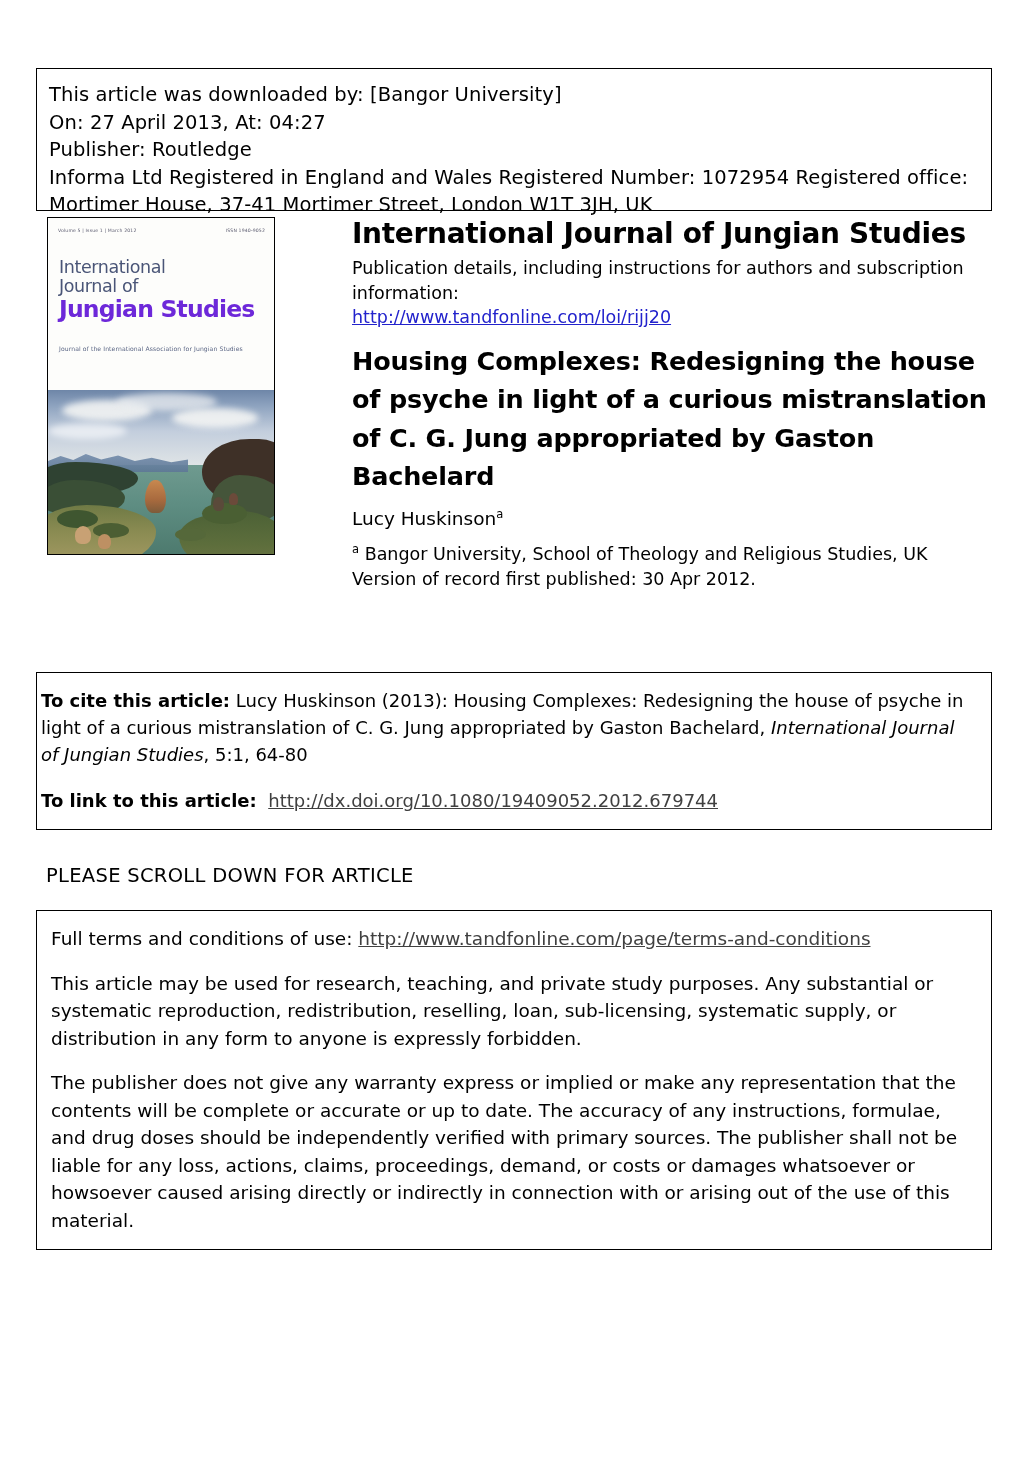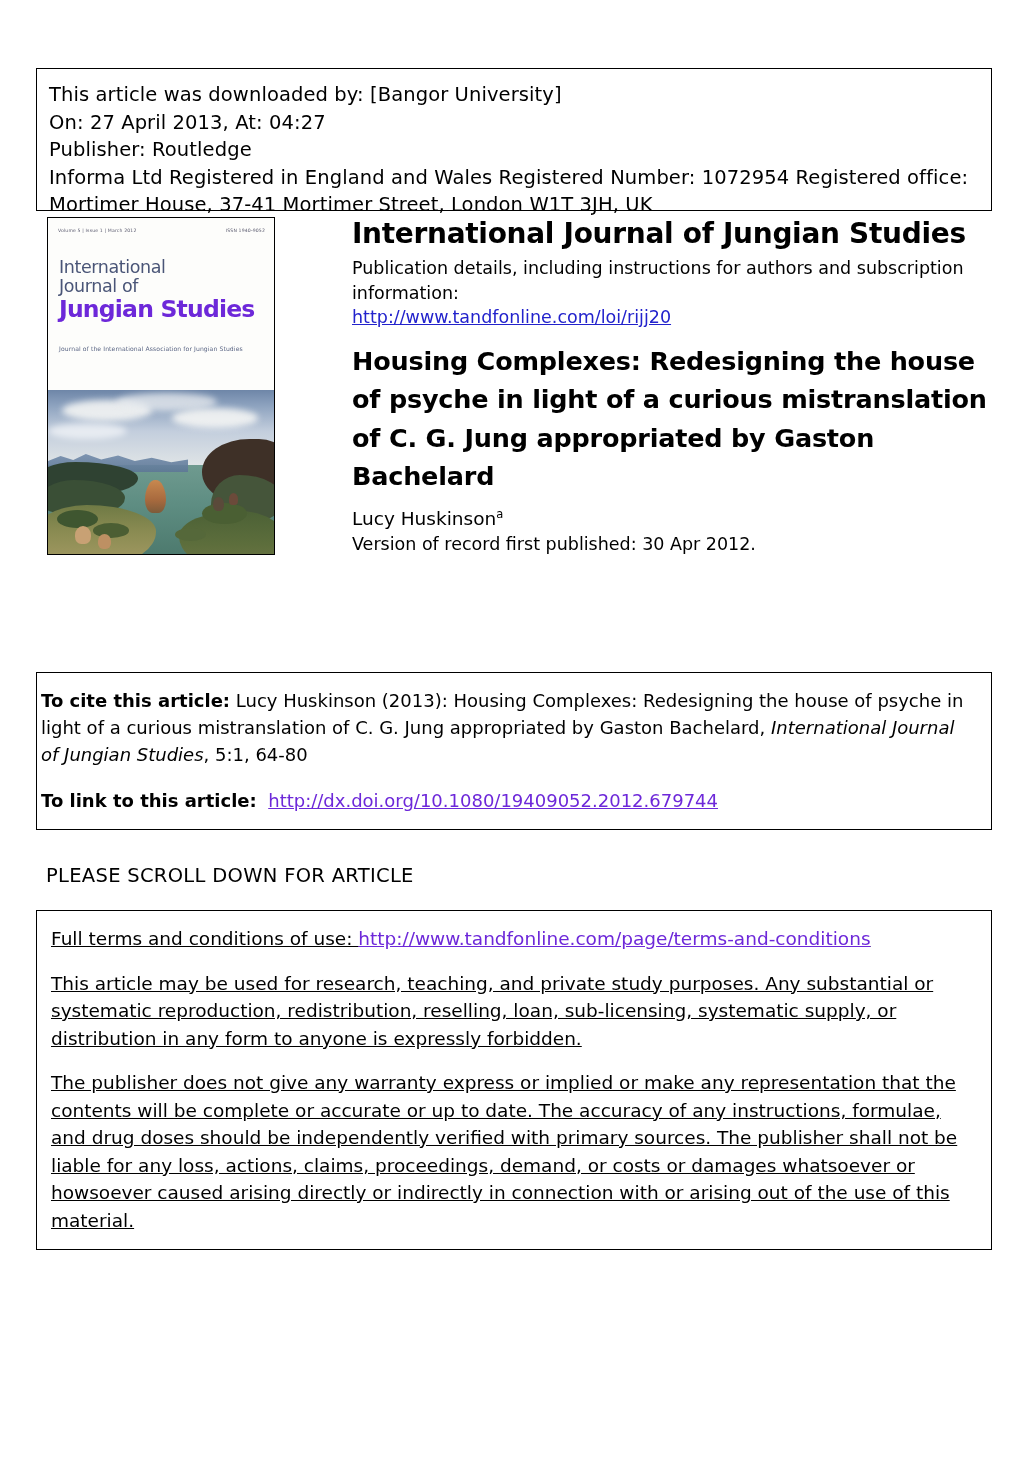--- a/index.html
+++ b/index.html
@@ -155,31 +155,31 @@
   .author-line { font-size: 18.5px; line-height: 26px; margin-top: 10px; }
   .affil-line  { font-size: 17.5px; line-height: 25.5px; margin-top: 10px; }
   .version-line{ font-size: 17.5px; line-height: 25.5px; }
   sup.marker { font-size: 11.5px; vertical-align: super; line-height: 0; }
 
   
   #cite-box { left: 36px; top: 672px; width: 956px; height: 158px; padding: 14px 16px 0 4px; }
   .cite-para { font-size: 18px; line-height: 27px; }
   .cite-para b { font-weight: 700; }
   .cite-italic { font-style: italic; }
-  .link-box { color: #6d28d9; text-decoration: underline; }
+  .link-box { color: #404040; text-decoration: underline; }
   .link-para { font-size: 18px; line-height: 27px; margin-top: 19px; }
 
   
   #scroll-notice {
     position: absolute; left: 46px; top: 864px;
     font-size: 19.5px; letter-spacing: .3px;
   }
 
   
-  #terms-box { left: 36px; top: 910px; width: 956px; height: 340px; padding: 14px 16px 0 14px; text-decoration: underline; }
+  #terms-box { left: 36px; top: 910px; width: 956px; height: 340px; padding: 14px 16px 0 14px; }
   .terms-para { font-size: 18.5px; line-height: 27.5px; margin-bottom: 17px; }
   .terms-para:last-child { margin-bottom: 5px; }
 </style>
 </head>
 <body>
 
 <div class="page">
 
   <div class="bordered-box" id="download-box">
     <div class="dl-line">This article was downloaded by: [Bangor University]</div>
@@ -227,20 +227,23 @@
   </div>
 
   <div id="article-info">
     <div class="journal-title">International Journal of Jungian Studies</div>
     <div class="pub-details">Publication details, including instructions for authors and subscription information:</div>
     <a class="link" href="#">http://www.tandfonline.com/loi/rijj20</a>
     <div class="article-title">Housing Complexes: Redesigning the house of psyche in light of a curious mistranslation of C. G. Jung appropriated by Gaston Bachelard</div>
     <div class="author-line">
       <span>Lucy Huskinson</span><sup class="marker">a</sup>
     </div>
+    <div class="affil-line">
+      <sup class="marker">a</sup> <span>Bangor University, School of Theology and Religious Studies, UK</span>
+    </div>
     <div class="version-line">Version of record first published: 30 Apr 2012.</div>
   </div>
 
   <div class="bordered-box" id="cite-box">
     <div class="cite-para">
       <b>To cite this article:</b><span> Lucy Huskinson (2013): Housing Complexes: Redesigning the house of psyche in light of a curious mistranslation of C. G. Jung appropriated by Gaston Bachelard, </span><span class="cite-italic">International Journal of Jungian Studies</span><span>, 5:1, 64-80</span>
     </div>
     <div class="link-para">
       <b>To link to this article:</b>&nbsp;
       <a class="link-box" href="#">http://dx.doi.org/10.1080/19409052.2012.679744</a>

